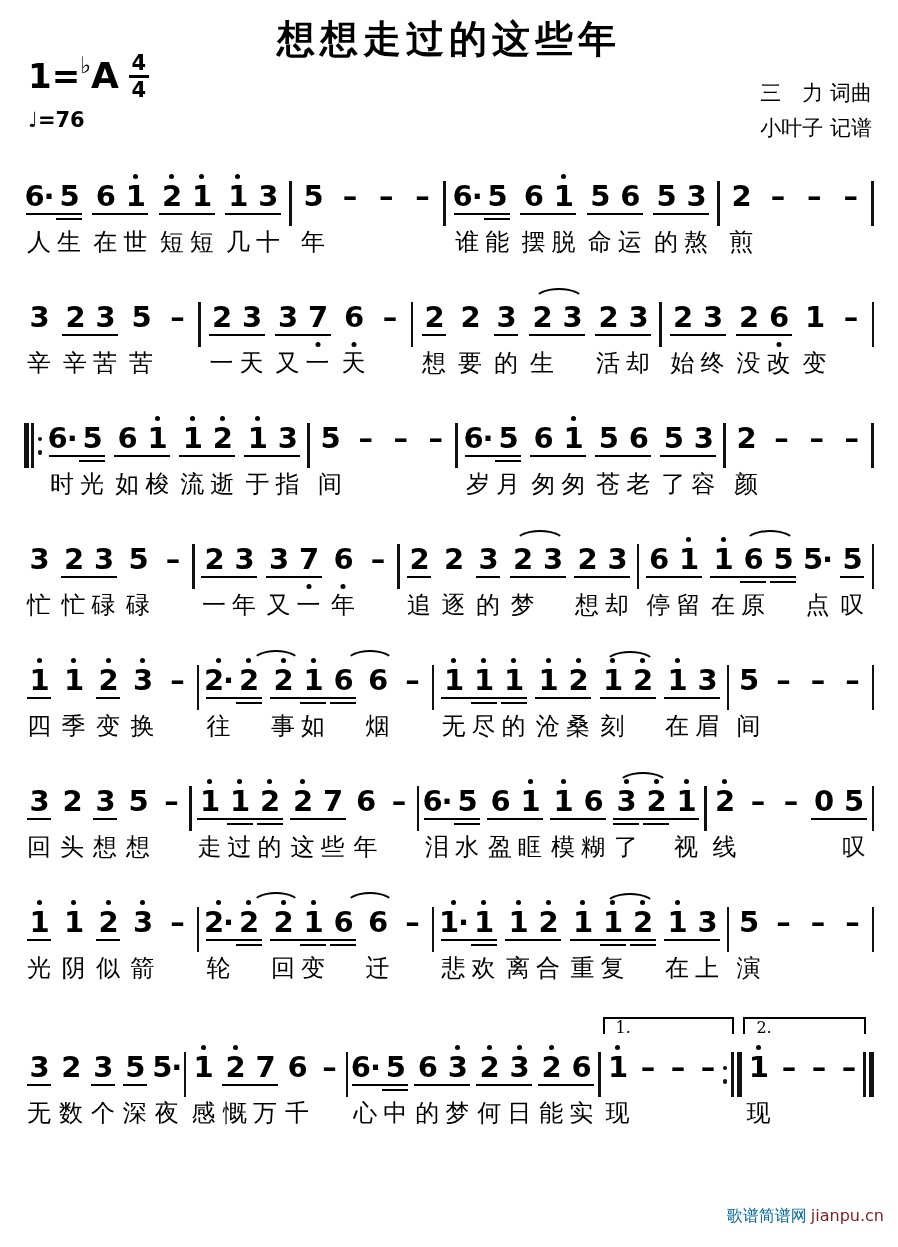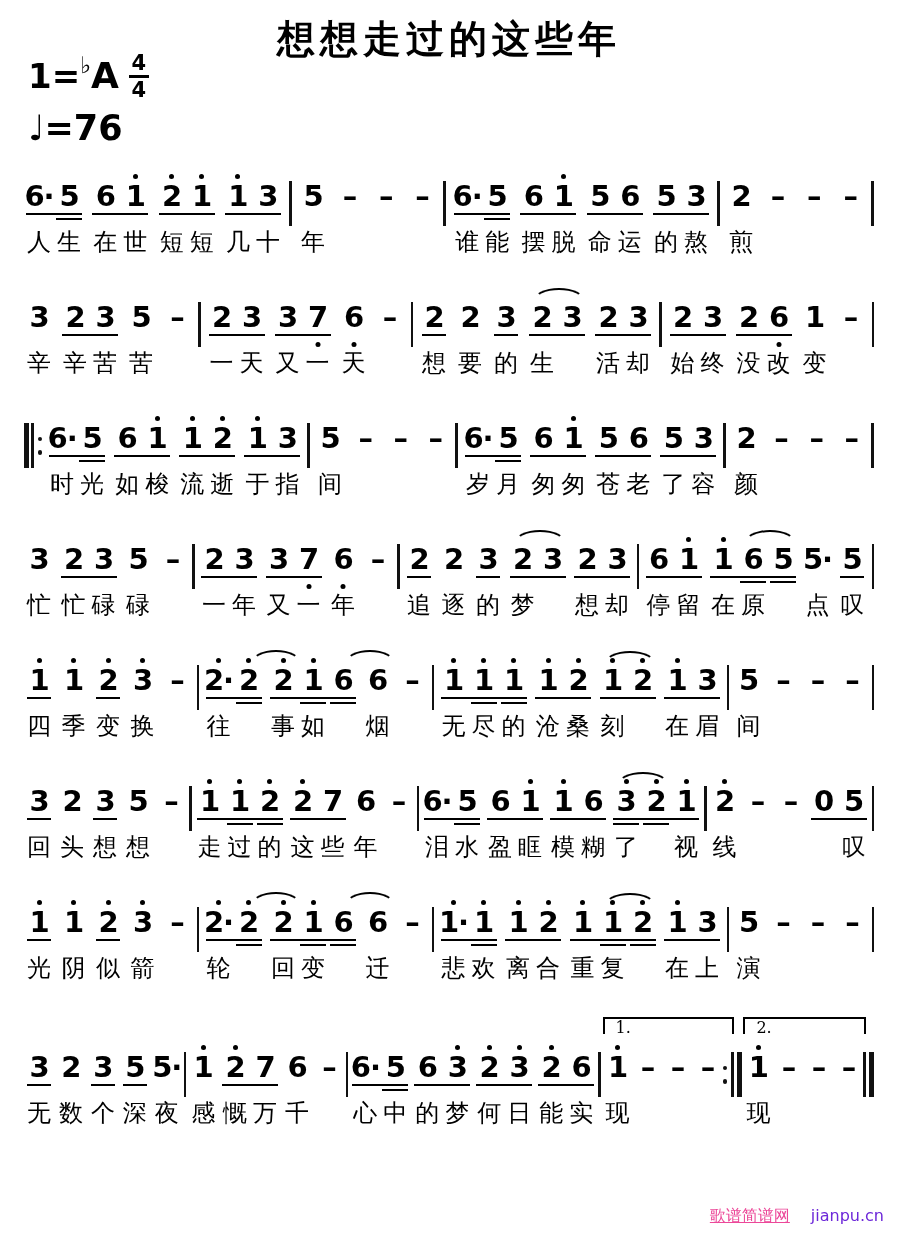--- a/index.html
+++ b/index.html
@@ -11,21 +11,21 @@
          font-size:38px;font-weight:700;letter-spacing:5px;}
   .subtitle{position:absolute;top:74px;left:0;right:0;text-align:center;
             font-family:"DejaVu Serif",serif;font-size:22px;letter-spacing:2px;}
   .keysig{position:absolute;left:28px;top:56px;display:flex;align-items:flex-start;}
   .k1{font-size:34px;font-weight:700;line-height:40px;}
   .kflat{font-size:23px;font-weight:700;position:relative;top:-4px;}
   .kA{font-size:36px;font-weight:700;line-height:40px;}
   .frac{display:flex;flex-direction:column;align-items:center;margin-left:10px;margin-top:-4px;}
   .frac .fn{font-size:21px;font-weight:700;line-height:22px;}
   .frac .fbar{width:20px;height:2.5px;background:#000;margin:1px 0;}
-  .tempo{position:absolute;left:28px;top:108px;font-size:35px;font-weight:700;}
+  .tempo{position:absolute;left:28px;top:108px;font-size:21px;font-weight:700;}
   .credits{position:absolute;right:26px;top:76px;font-family:"DejaVu Serif",serif;
            font-size:21px;line-height:35px;text-align:left;}
   
   #score{margin-top:6px;}
   .mline{display:flex;align-items:flex-end;justify-content:space-between;margin:0 24px 32px 24px;}
   .mline:last-child{margin-top:26px;}
   .unit{display:flex;flex-direction:column;align-items:center;}
   .ncell{position:relative;width:30px;display:flex;flex-direction:column;align-items:center;}
   .hid{height:13px;display:flex;align-items:flex-end;justify-content:center;}
   .odot{width:5px;height:5px;border-radius:50%;background:#000;margin-bottom:2px;}
@@ -53,40 +53,44 @@
   .rdots i{display:block;width:4.5px;height:4.5px;border-radius:50%;background:#111;}
   .volta{position:relative;padding-top:24px;}
   .vbracket{position:absolute;top:2px;left:0;right:8px;height:15px;border:2px solid #000;border-bottom:none;}
   .vlabel{position:absolute;top:3px;left:13px;font-family:"DejaVu Serif",serif;font-size:16px;}
   .vrow{display:flex;align-items:flex-end;}
   
   .footer{position:relative;height:80px;}
   .fcredit{position:absolute;left:300px;top:10px;font-family:"DejaVu Serif",serif;font-size:24px;}
   .fcredit svg{vertical-align:-10px;margin-left:4px;}
   .watermark{position:absolute;right:14px;top:46px;font-size:16px;}
-  .wm1{color:#ec4899;text-decoration:underline;}
-  .wm2{color:#6d28d9;margin-left:21px;}
+  .wm1{color:#0369a1;}
+  .wm2{color:#7f1d1d;margin-left:4px;}
 </style>
 </head>
 <body>
 
 <div class="page">
   <div class="header">
     <h1 class="title">想想走过的这些年</h1>
     <div class="keysig">
       <span class="k1">1=</span>
         <span class="kflat">♭</span>
         <span class="kA">A</span>
       <span class="frac">
         <span class="fn">4</span>
         <span class="fbar"></span>
         <span class="fn">4</span>
       </span>
     </div>
     <div class="tempo">♩=76</div>
+    <div class="credits">
+      <div>三　力 词曲</div>
+      <div>小叶子 记谱</div>
+    </div>
   </div>
 
   <div id="score">
       <div class="mline">
         <div class="unit">
           <div class="grpbox">
             <div class="ncell">
               <div class="hid"></div>
               <div class="dg">6·</div>
               <div class="uz"></div>

